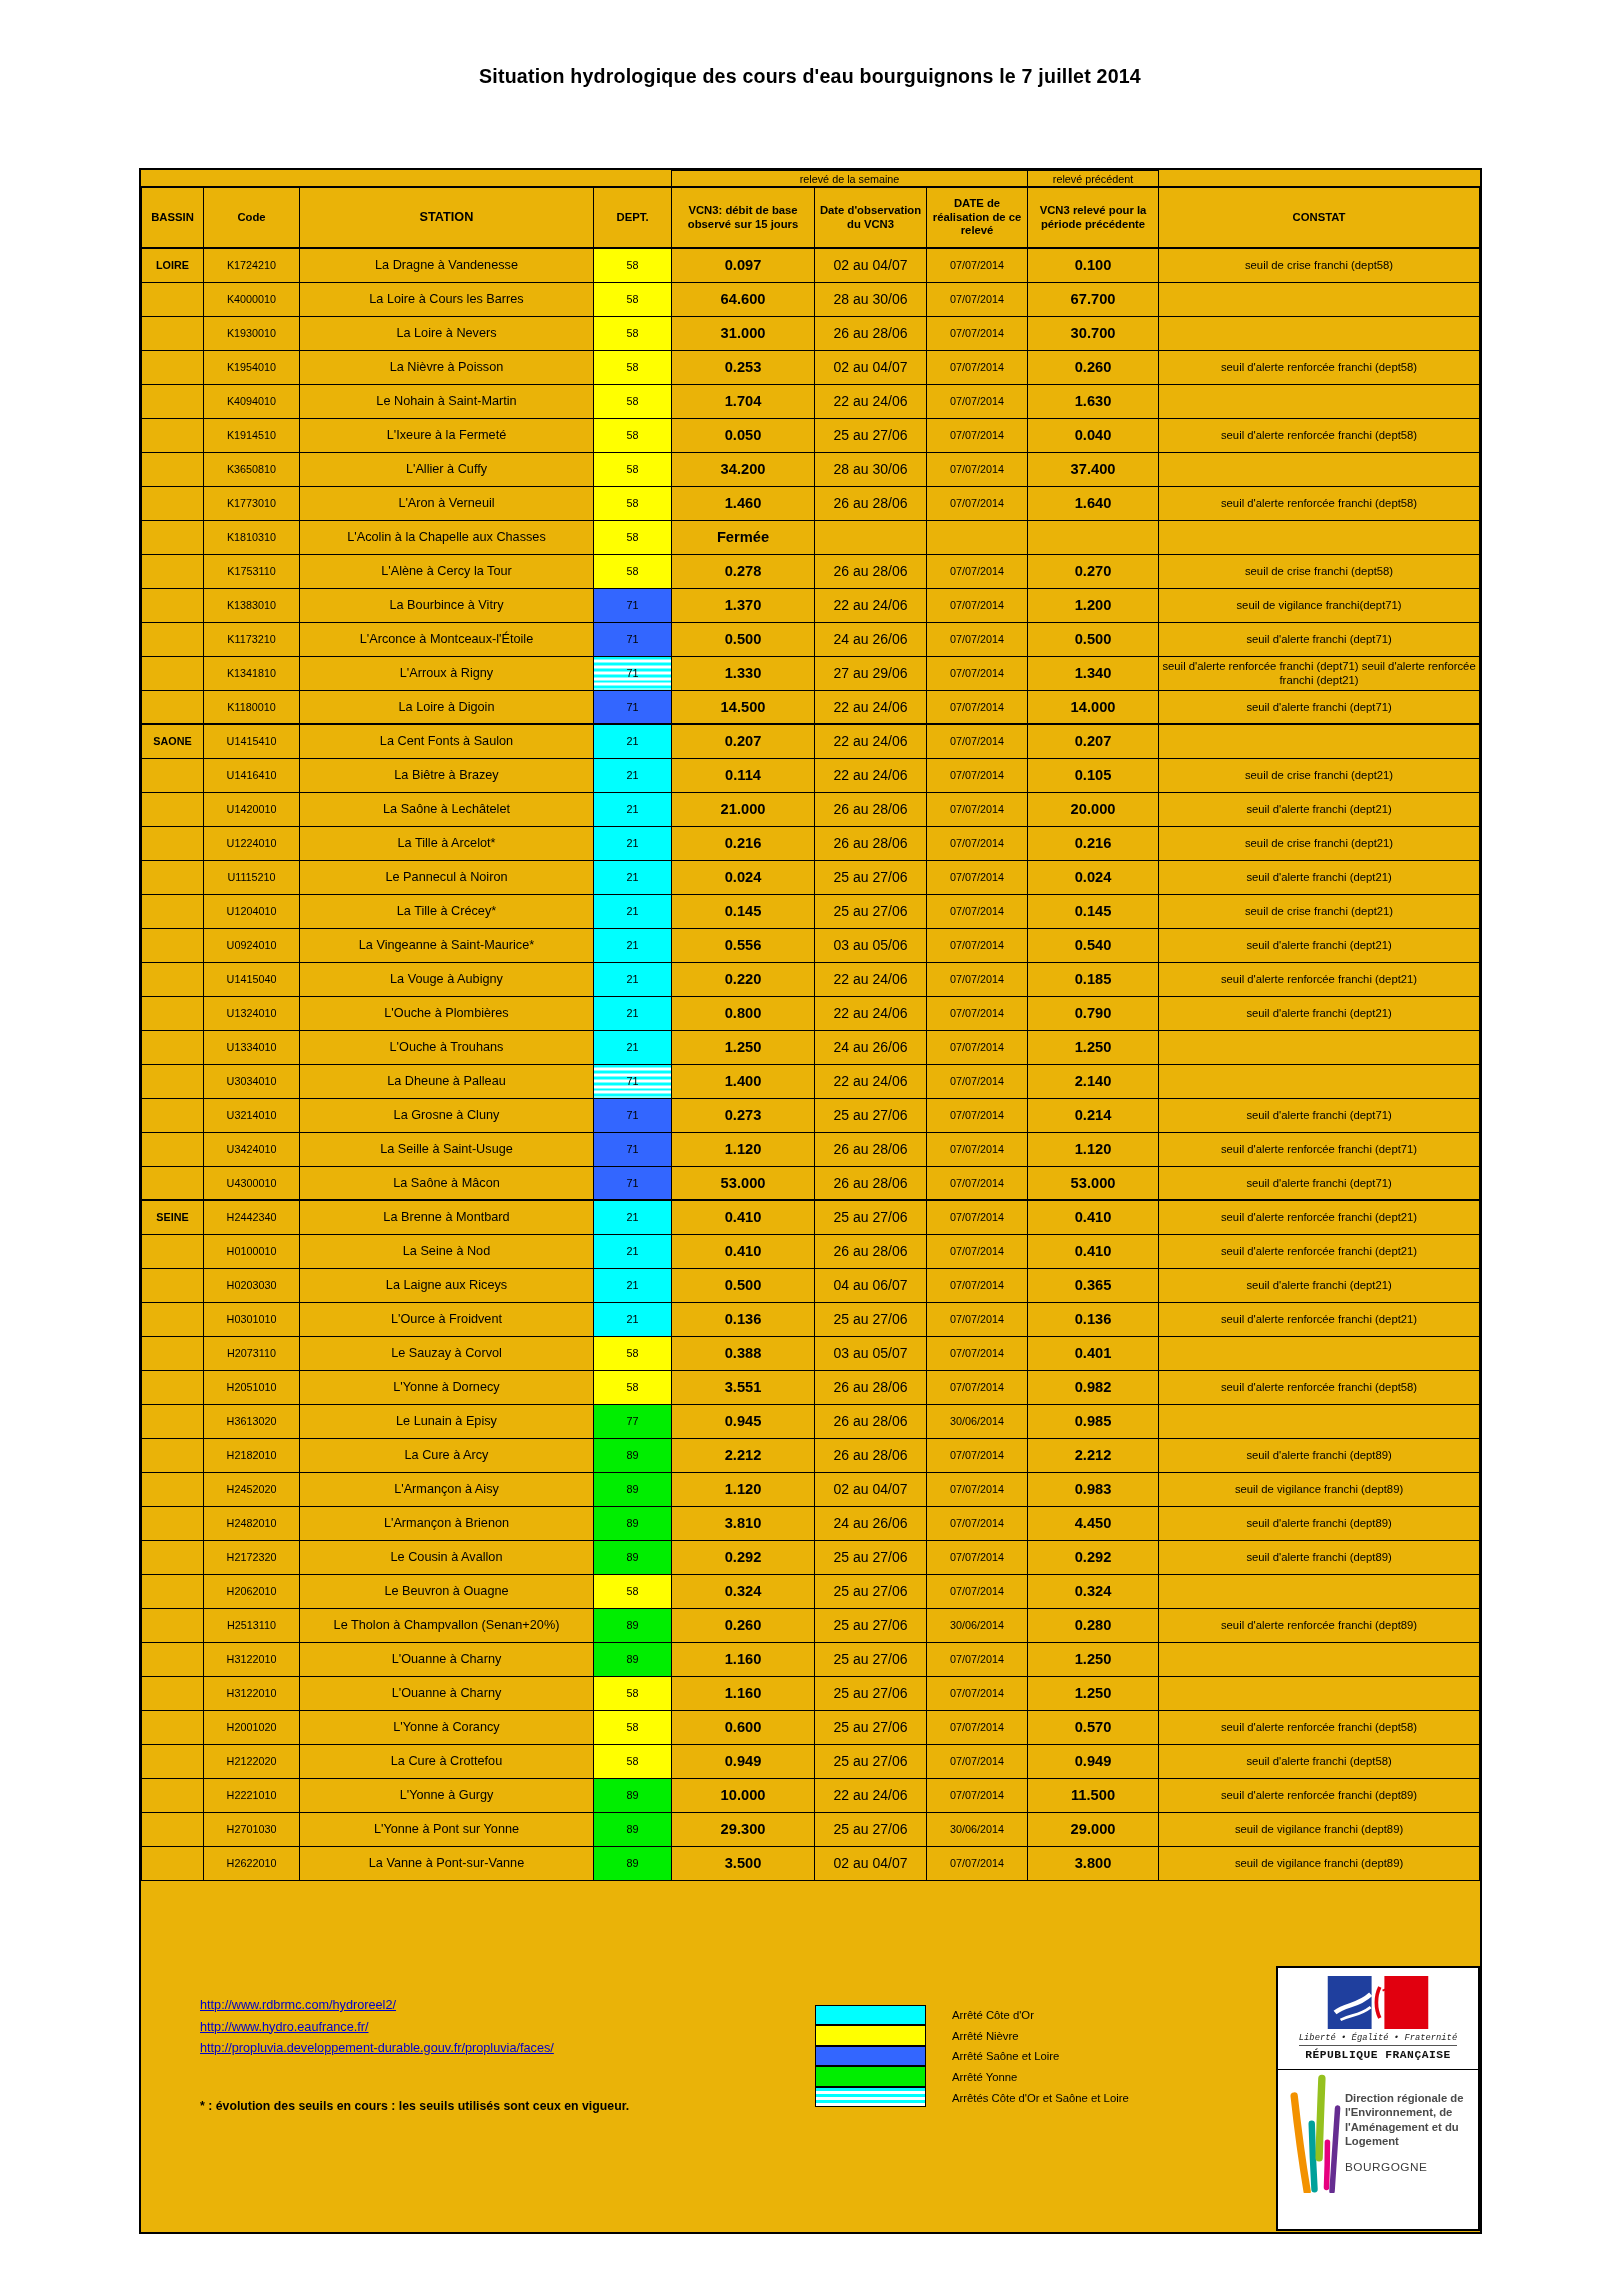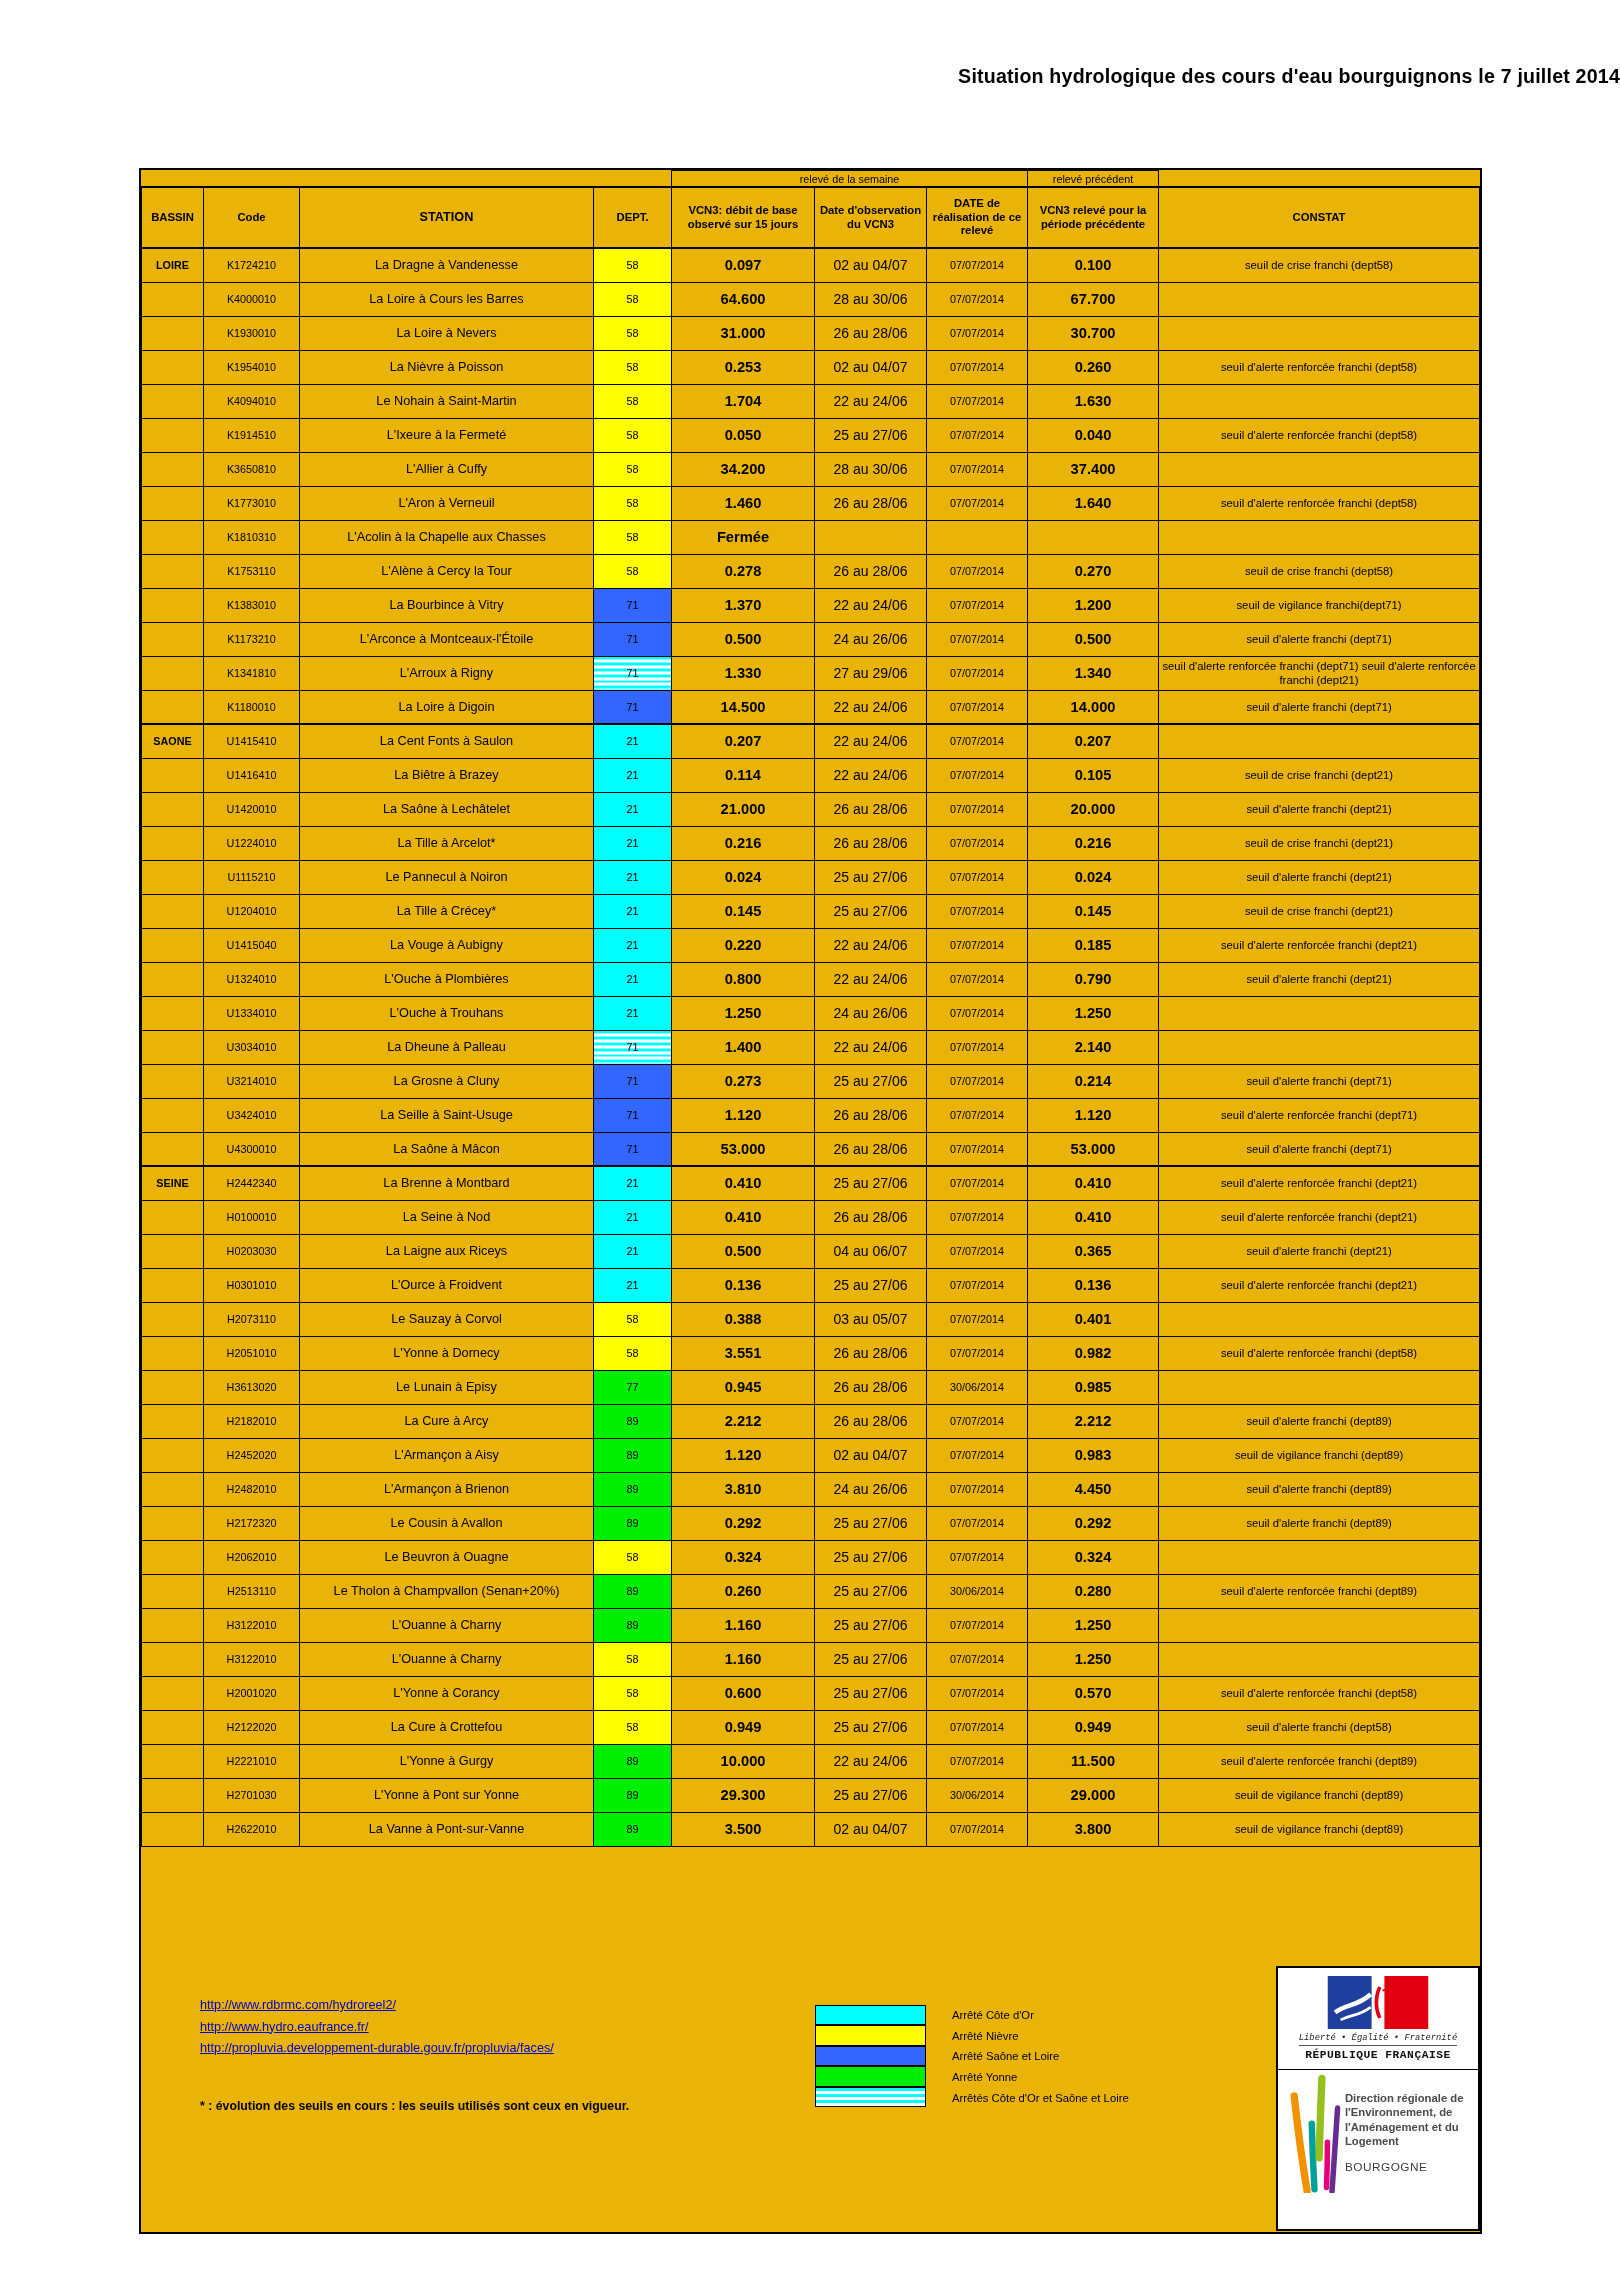--- a/index.html
+++ b/index.html
@@ -1,21 +1,21 @@
 <!DOCTYPE html>
 <html><head>
 <meta charset="utf-8">
 <style>
   html,body{margin:0;padding:0;}
   body{
     width:1620px;height:2293px;background:#ffffff;position:relative;
     font-family:"Liberation Sans", sans-serif;color:#000;
   }
   .page-title{
-    position:absolute;top:65px;left:0;width:100%;text-align:right;
+    position:absolute;top:65px;left:0;width:100%;text-align:center;
     font-size:19.6px;font-weight:bold;letter-spacing:0.2px;
   }
   .frame{
     position:absolute;left:139px;top:168px;width:1343px;height:2066px;
     border:2px solid #000;box-sizing:border-box;background:#eab308;
   }
   table.hydro{
     border-collapse:collapse;table-layout:fixed;width:1339px;
   }
   table.hydro td, table.hydro th{
@@ -321,20 +321,31 @@
           <td class="c-station">La Tille à Crécey*</td>
           <td class="c-dept" style="background: rgb(0, 255, 255);">21</td>
           <td class="c-vcn3">0.145</td>
           <td class="c-date">25 au 27/06</td>
           <td class="c-rel">07/07/2014</td>
           <td class="c-prev">0.145</td>
           <td class="c-constat">seuil de crise franchi (dept21)</td>
         </tr>
         <tr class="r">
           <td class="c-bassin"></td>
+          <td class="c-code">U0924010</td>
+          <td class="c-station">La Vingeanne à Saint-Maurice*</td>
+          <td class="c-dept" style="background: rgb(0, 255, 255);">21</td>
+          <td class="c-vcn3">0.556</td>
+          <td class="c-date">03 au 05/06</td>
+          <td class="c-rel">07/07/2014</td>
+          <td class="c-prev">0.540</td>
+          <td class="c-constat">seuil d'alerte franchi (dept21)</td>
+        </tr>
+        <tr class="r">
+          <td class="c-bassin"></td>
           <td class="c-code">U1415040</td>
           <td class="c-station">La Vouge à Aubigny</td>
           <td class="c-dept" style="background: rgb(0, 255, 255);">21</td>
           <td class="c-vcn3">0.220</td>
           <td class="c-date">22 au 24/06</td>
           <td class="c-rel">07/07/2014</td>
           <td class="c-prev">0.185</td>
           <td class="c-constat">seuil d'alerte renforcée franchi (dept21)</td>
         </tr>
         <tr class="r">

